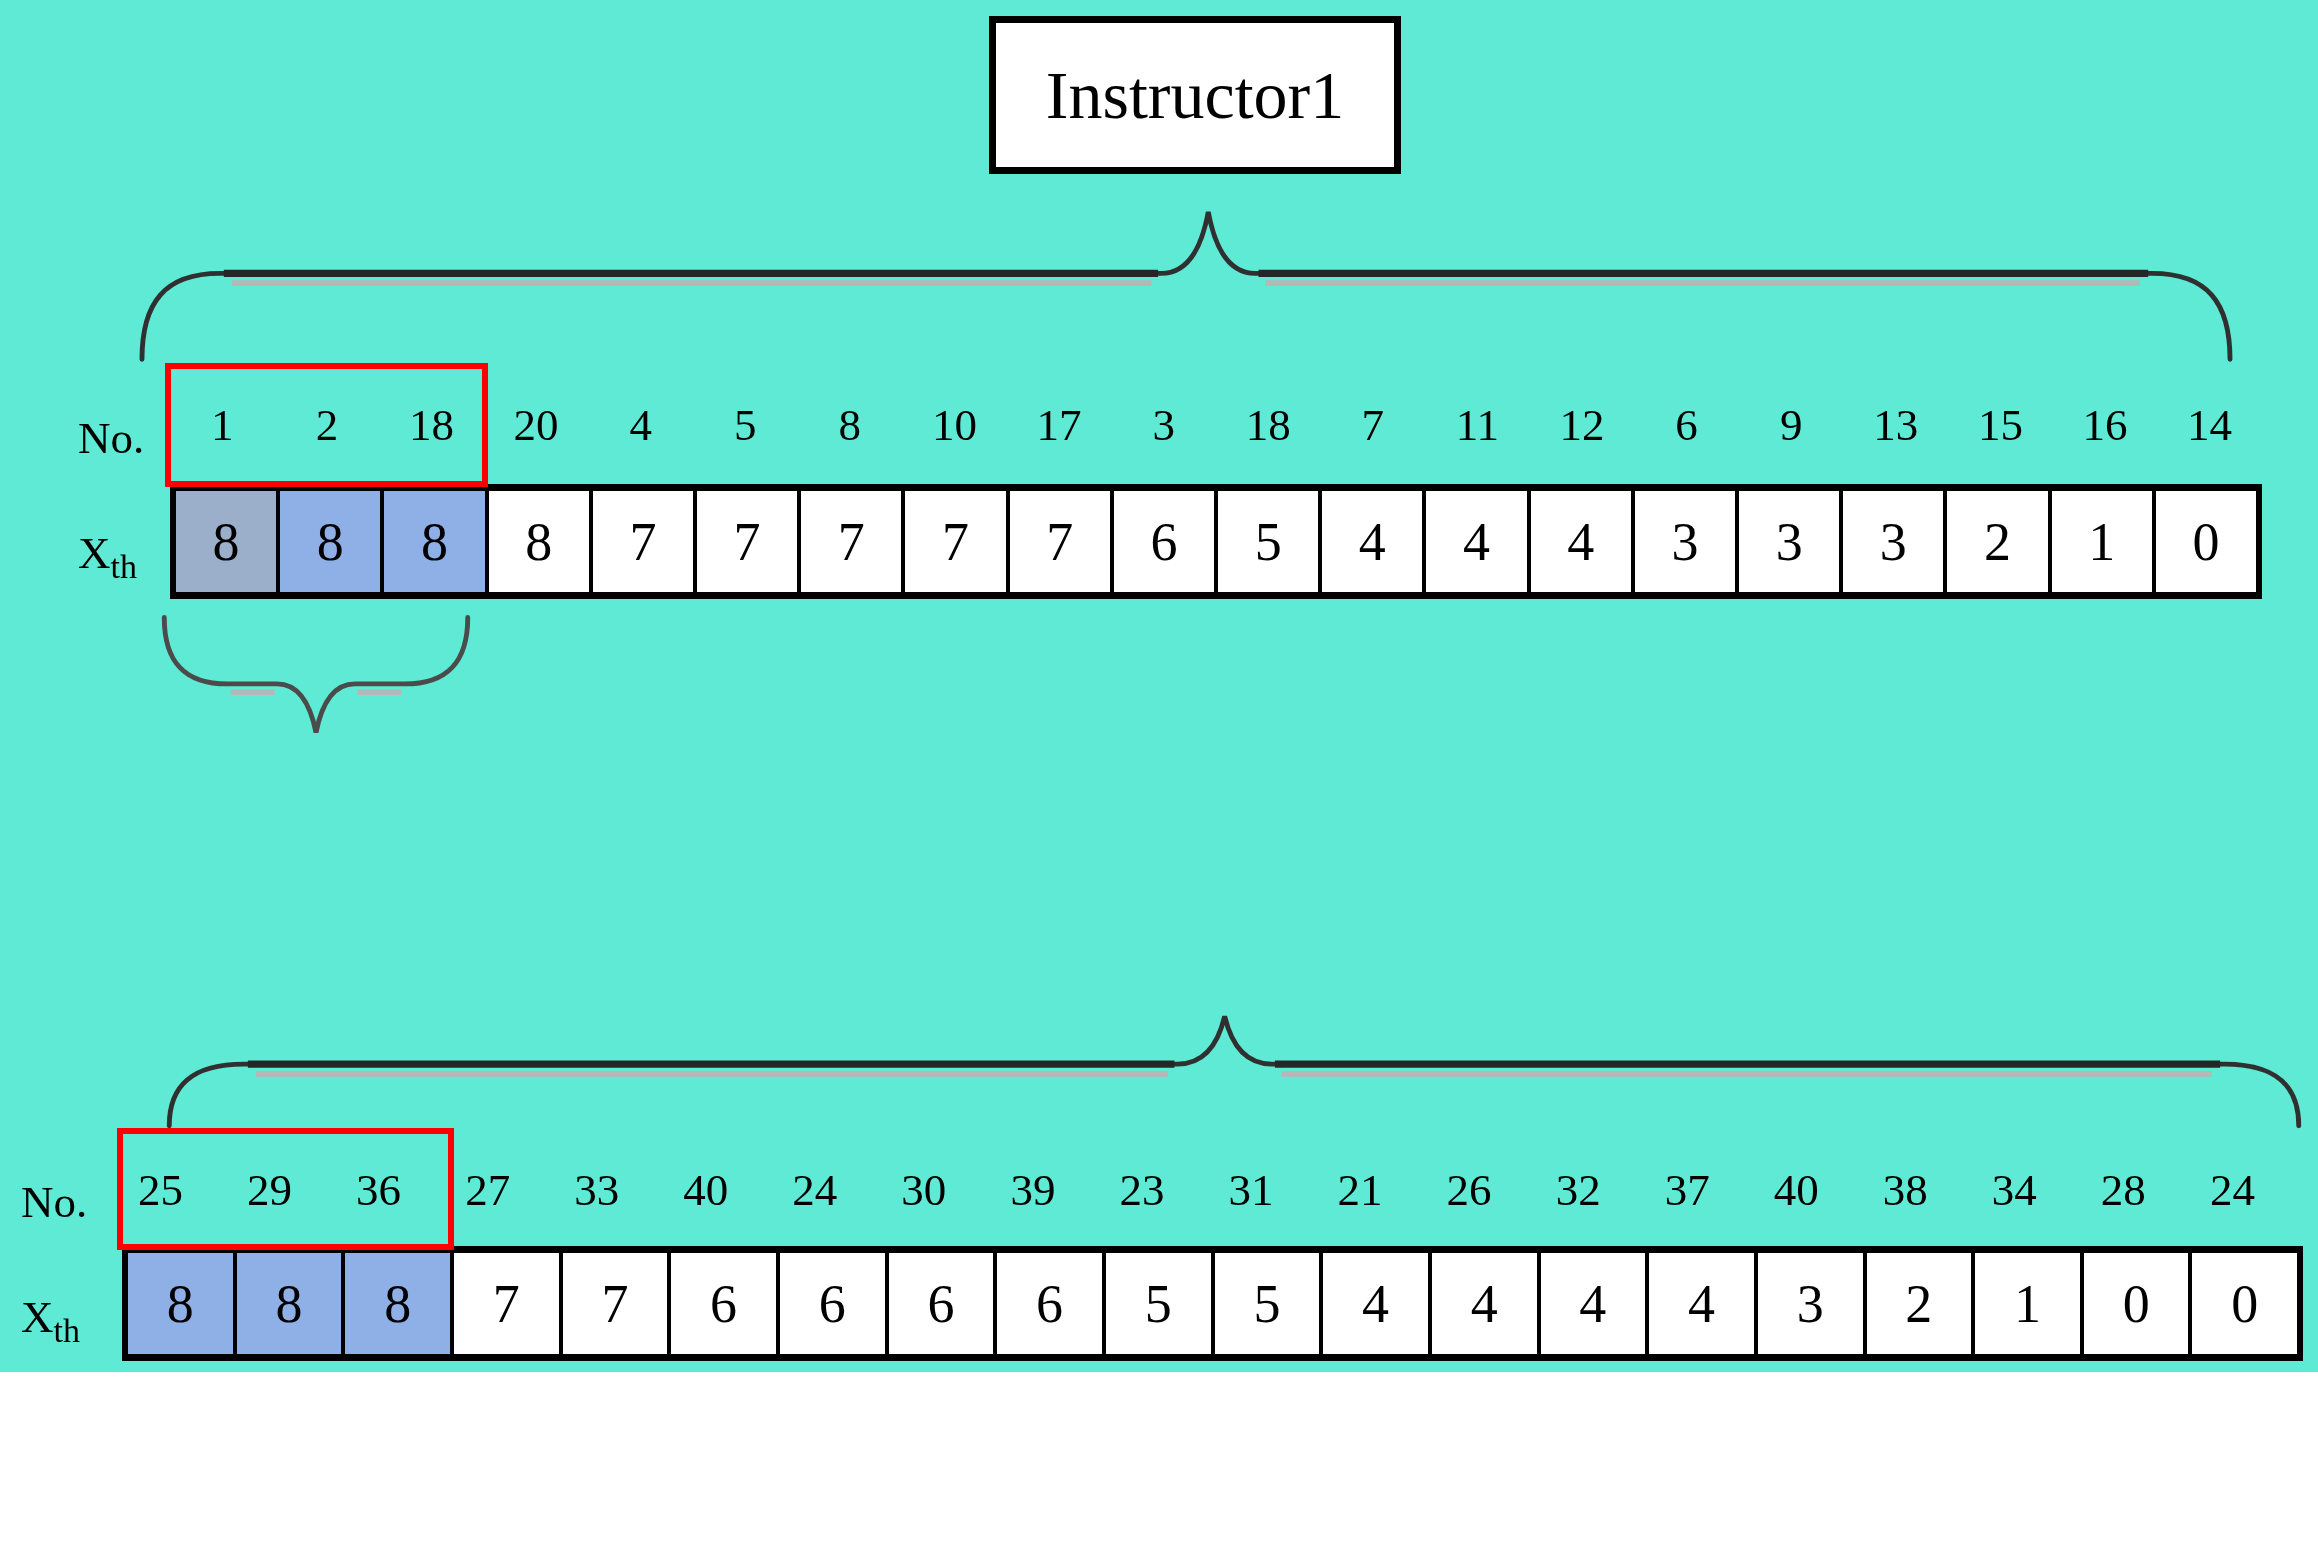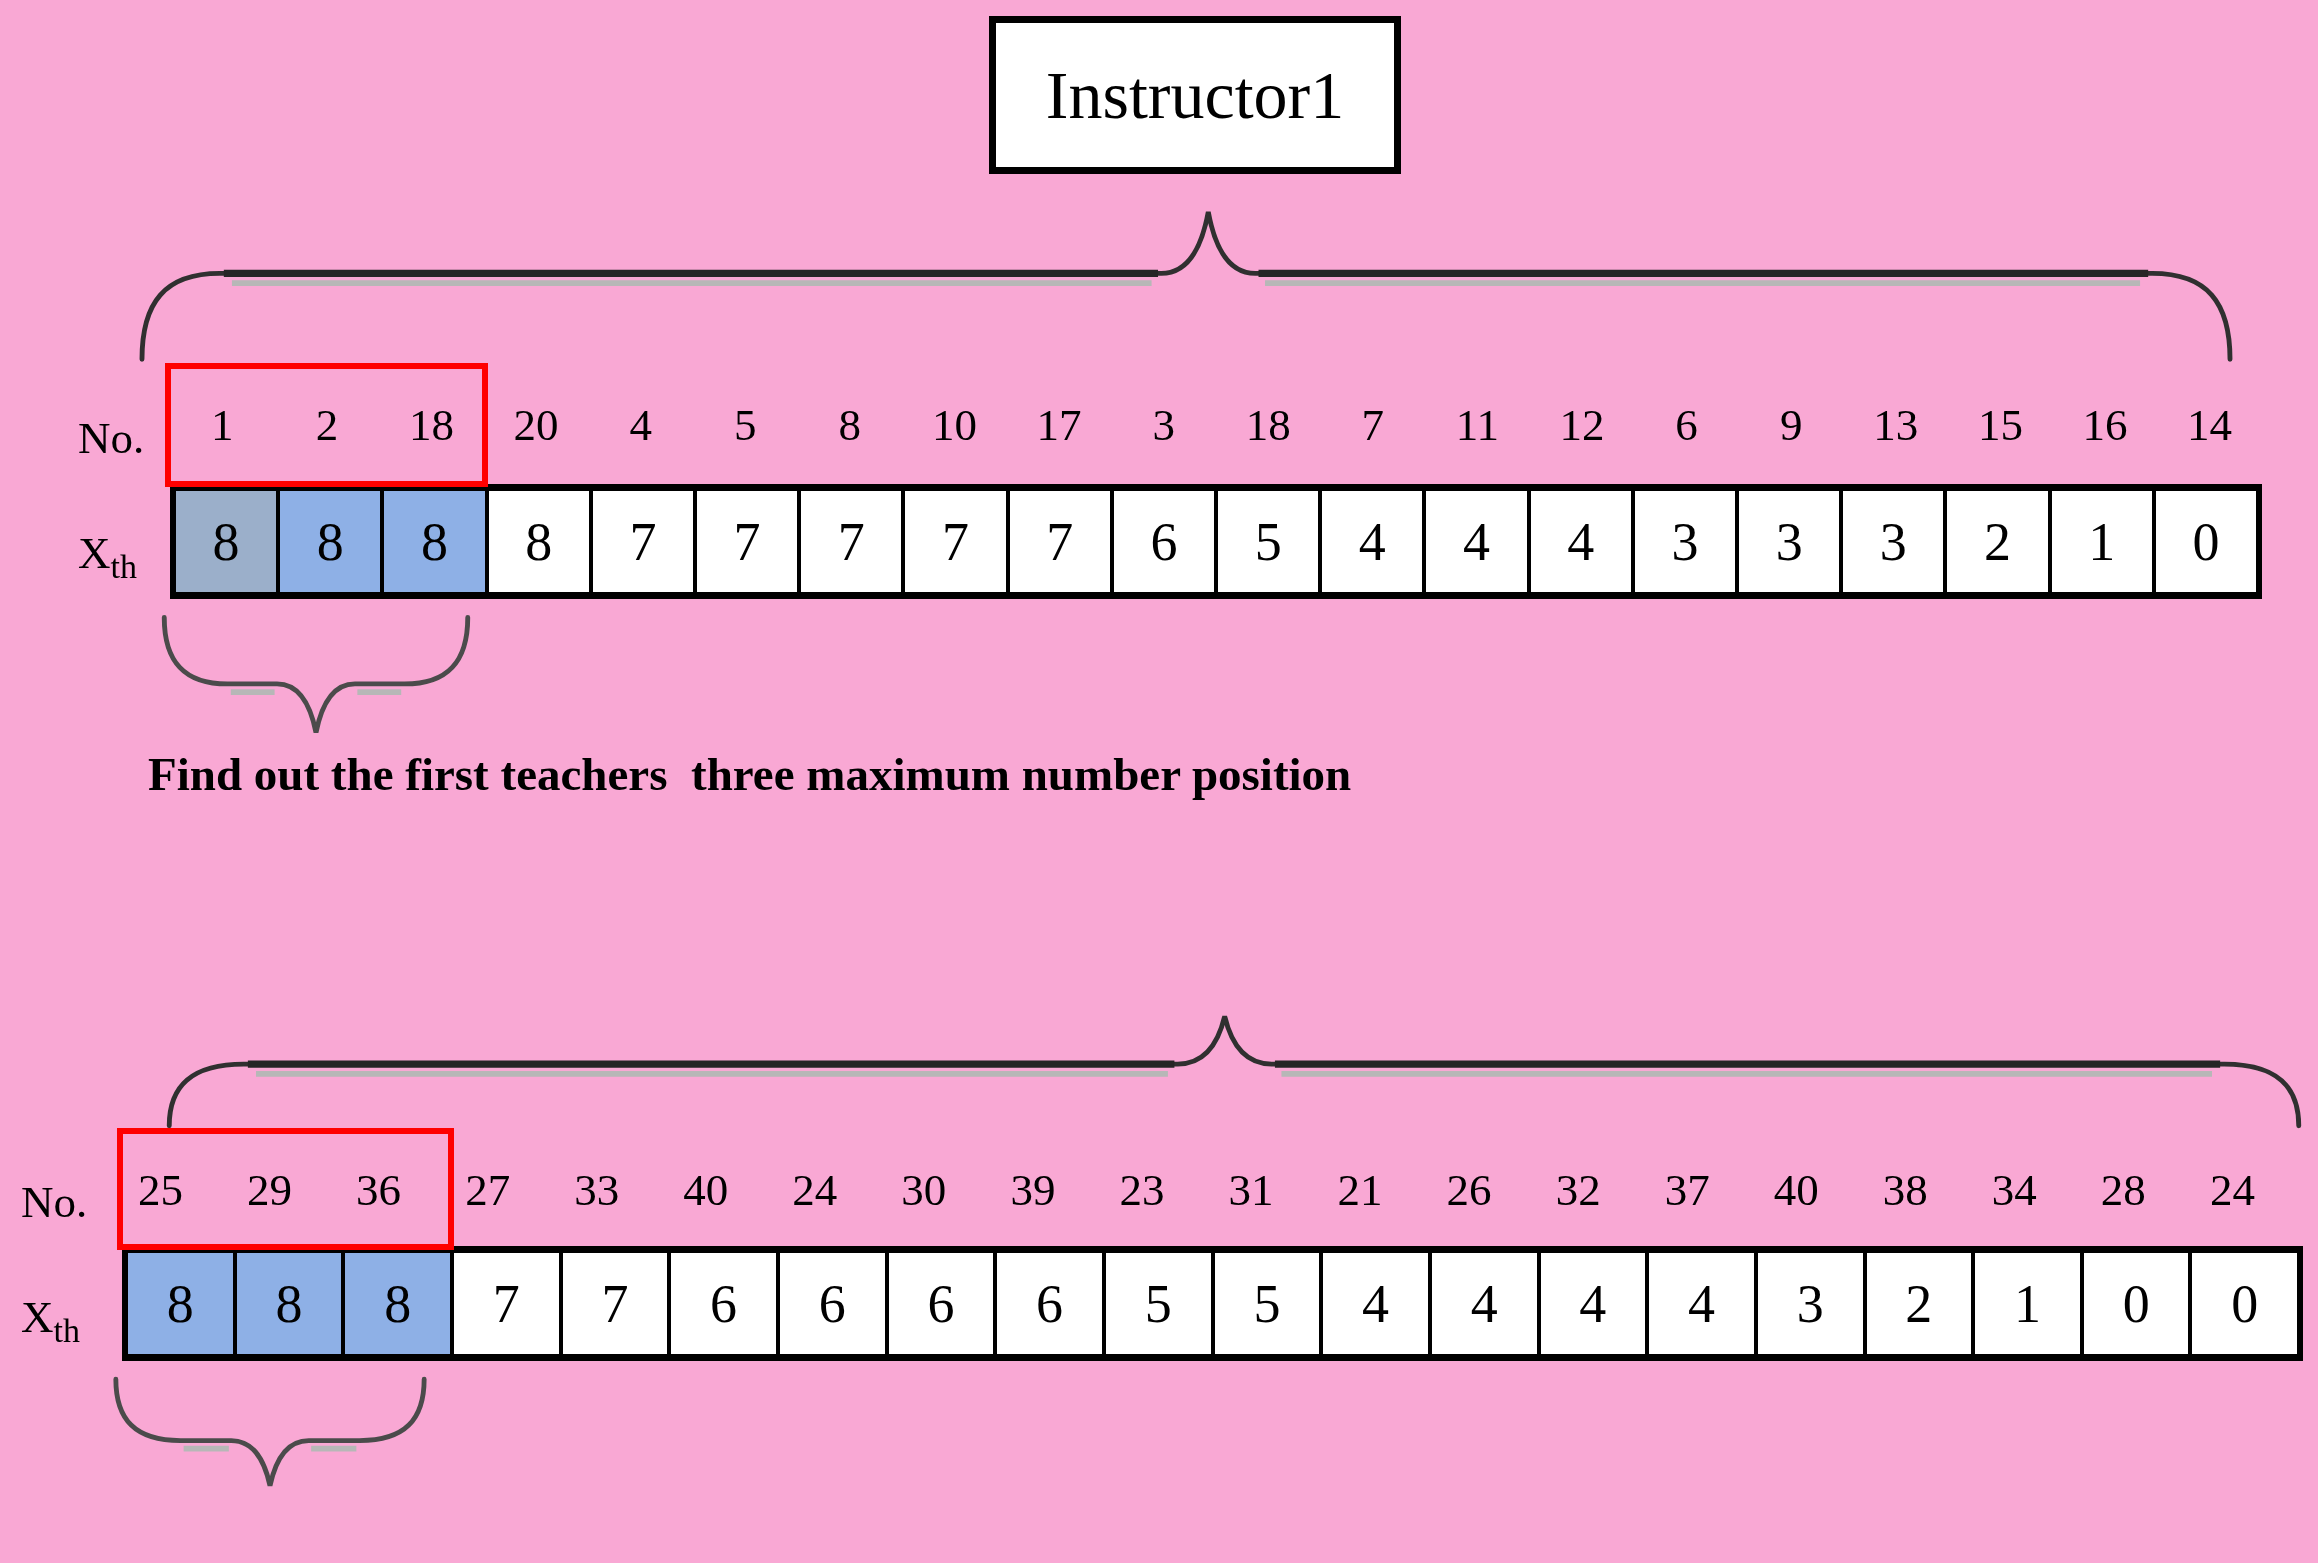--- a/index.html
+++ b/index.html
@@ -1,19 +1,19 @@
 <!DOCTYPE html>
 <html style="font-size:13px"><head>
 <meta charset="utf-8">
 <style>
   html,body{margin:0;padding:0;background:#fff;}
   .canvas{
     position:relative;
-    width:2319px;height:1563px;
-    background:#f9a8d4;
+    width:2319px;height:1372px;
+    background:#5eead4;
     font-family:"Liberation Serif","DejaVu Serif",serif;
     color:#000;
     overflow:hidden;
   }
   .titlebox{
     position:absolute;
     width:412px;height:158px;
     border:7.3px solid #000;
     box-sizing:border-box;
     display:flex;align-items:center;justify-content:center;
@@ -137,21 +137,20 @@
       <div class="cell">2</div>
       <div class="cell">1</div>
       <div class="cell">0</div>
     </div>
 
   <svg style="left:161px;top:614px;" width="310" height="122" viewBox="0 0 382 150">
     <path d="M 4 4 C 4 58, 28 86, 82 86 L 143 86 Q 179 86, 191 146 Q 203 86, 239 86 L 300 86 C 354 86, 378 58, 378 4" fill="none" stroke="#4b4b4b" stroke-width="6" stroke-linecap="round"></path>
     <path d="M 86 96 L 140 96 M 242 96 L 296 96" fill="none" stroke="#b7b7b7" stroke-width="7"></path>
   </svg>
 
-  <div class="caption" style="left:148px;top:747px;">Find out the first teachers  three maximum number position</div>
 
 
   <svg style="left:166px;top:1012px;" width="2136" height="118" viewBox="0 0 2635 145">
     <path d="M 4 140 C 4 92, 30 64, 96 64 L 1248 64 Q 1292 64, 1306 5 Q 1320 64, 1364 64 L 2539 64 C 2605 64, 2631 92, 2631 140" fill="none" stroke="#303030" stroke-width="6" stroke-linecap="round"></path>
     <path d="M 101 64 L 1244 64 M 1368 64 L 2534 64" fill="none" stroke="#262626" stroke-width="9"></path>
     <path d="M 111 76 L 1236 76 M 1376 76 L 2524 76" fill="none" stroke="#b7b7b7" stroke-width="7"></path>
   </svg>
 
   <div class="rowlabel" style="left:21px;top:1176px;">No.</div>
   <div class="no-row" style="left:106px;top:1131px;width:2181px;">

